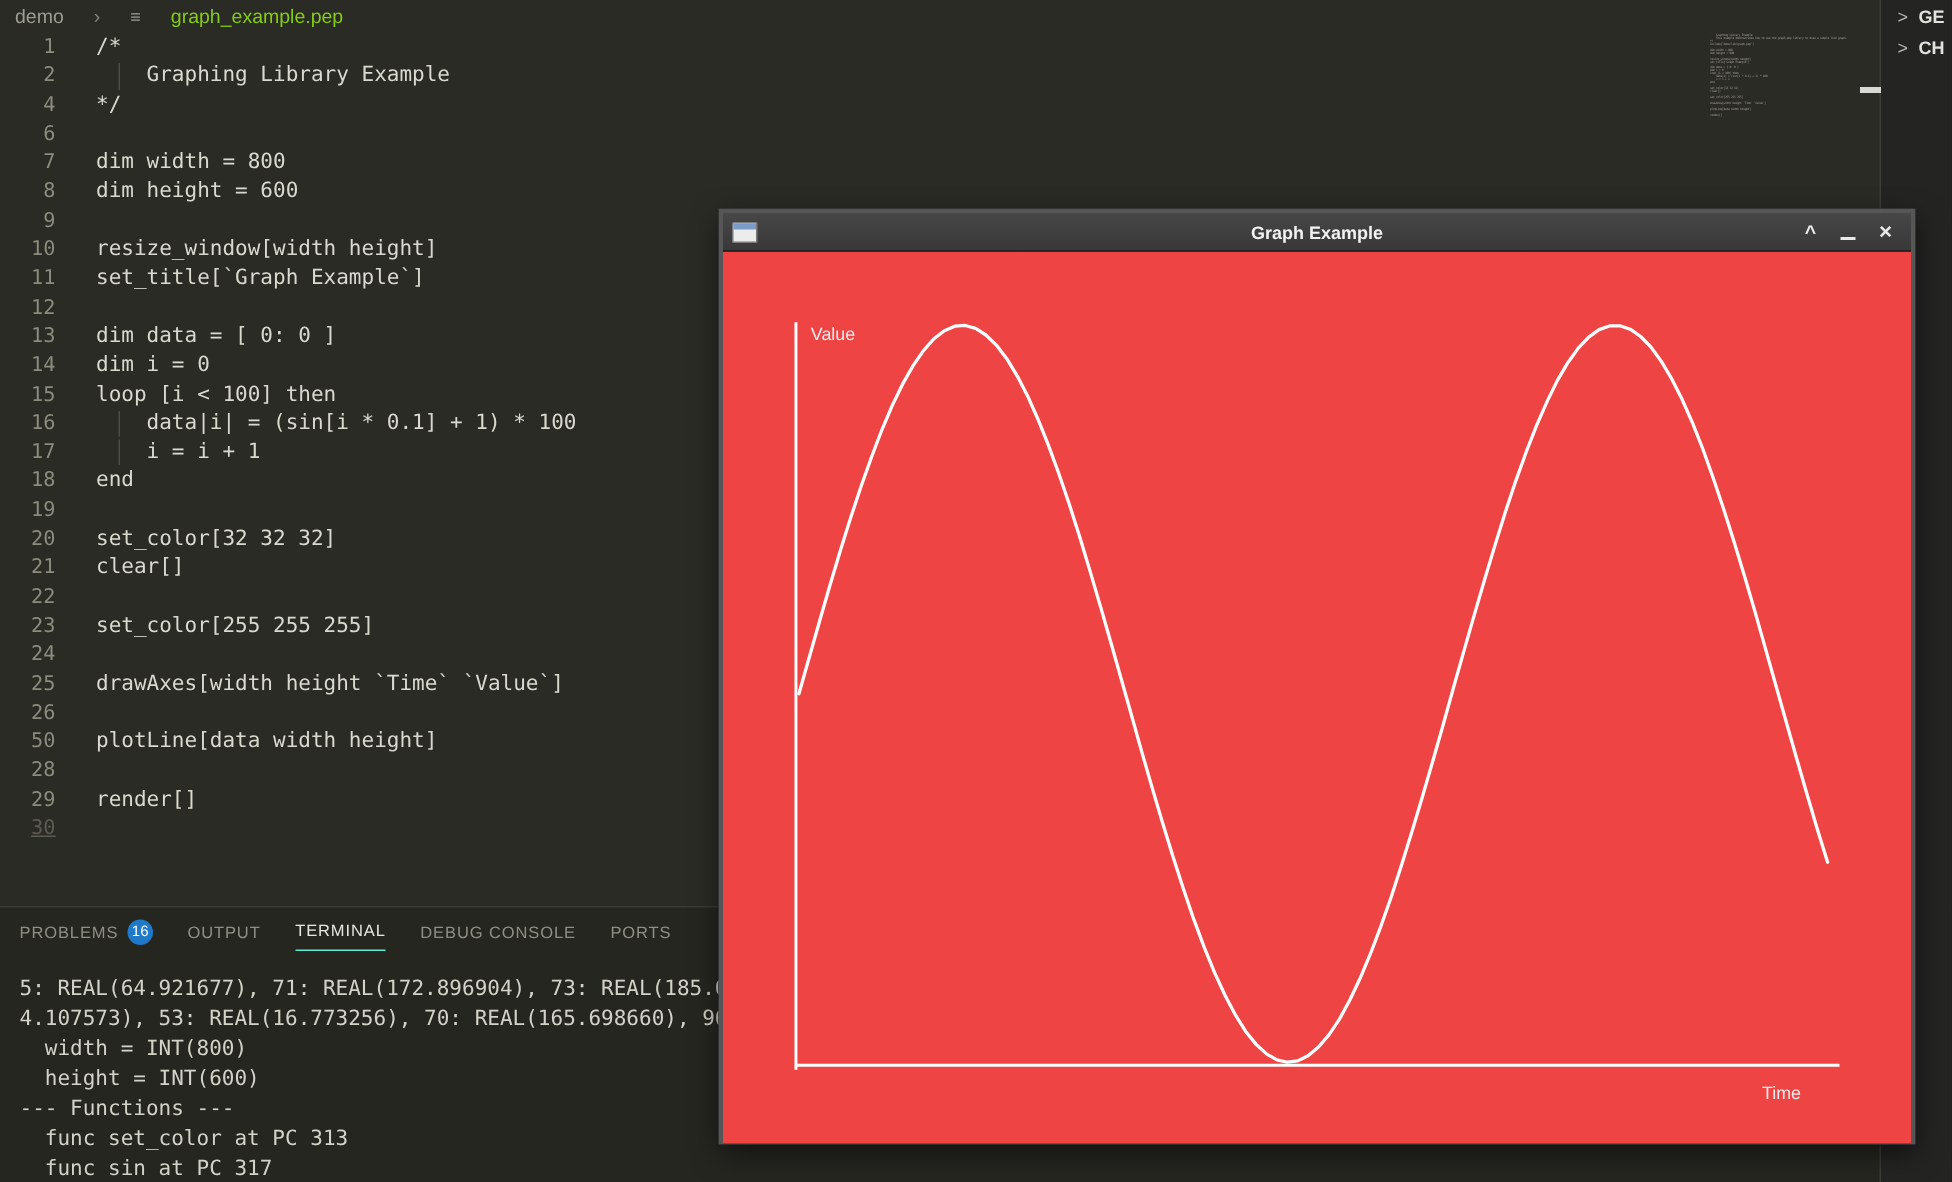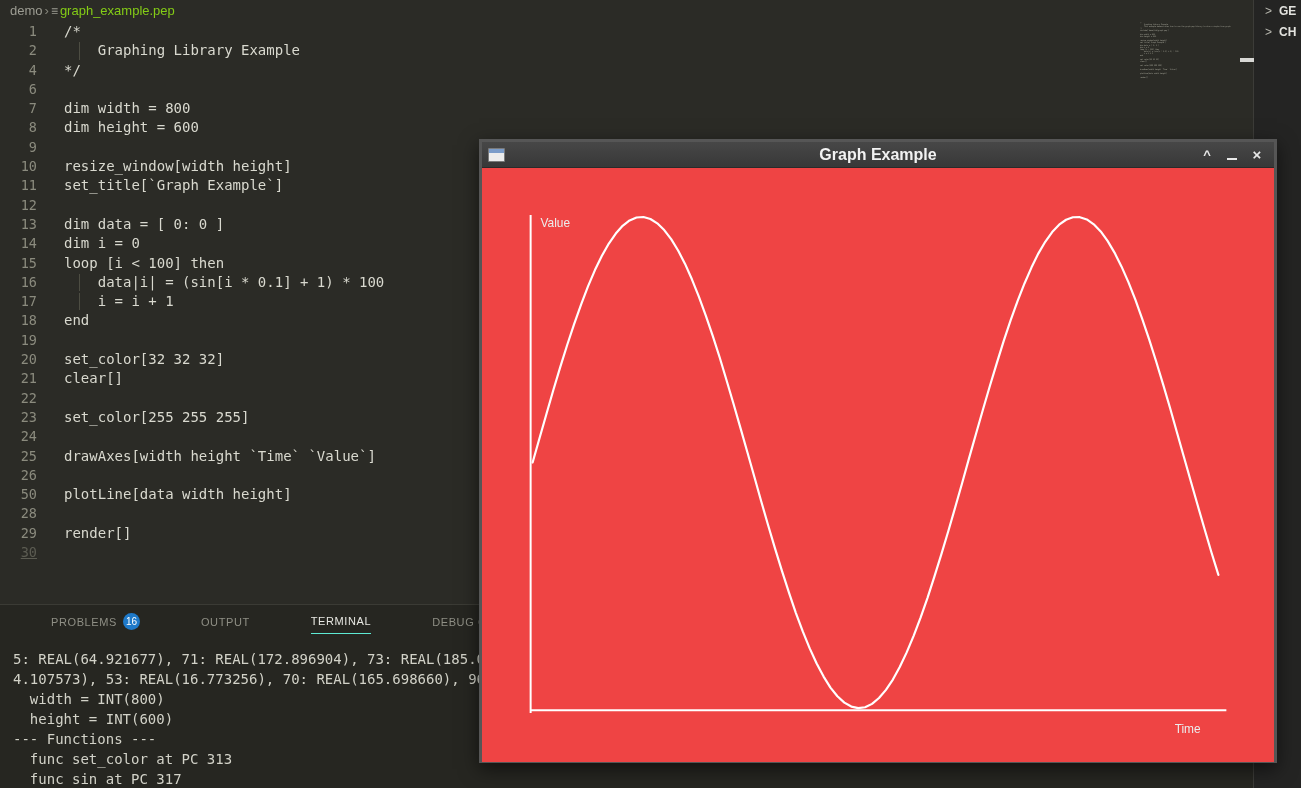--- a/index.html
+++ b/index.html
@@ -5,21 +5,21 @@
   * { margin:0; padding:0; box-sizing:border-box; }
   html,body { background:#1a1a18; }
   .screen {
     position:relative; width:1301px; height:788px; overflow:hidden;
     background:#2b2b26;
     font-family:"Liberation Sans", sans-serif;
   }
   
   .breadcrumb {
     position:absolute; left:10px; top:0; height:21px;
-    display:flex; align-items:center; gap:2px;
+    display:flex; align-items:center; gap:20px;
     font-size:13px; color:#9d9d93;
   }
   .breadcrumb .chev { color:#85857b; font-size:13px; }
   .breadcrumb .ficon { color:#9d9d93; font-size:12px; }
   .breadcrumb .fname { color:#84cc16; }
   
   .editor { position:absolute; left:0; top:22px; width:1253px; height:581px; }
   .cl { position:relative; height:19.3px; line-height:19.3px; white-space:pre;
         font-family:"DejaVu Sans Mono", monospace; font-size:14px; color:#d9d9cf; }
   .cl .ln { display:inline-block; width:37px; text-align:right; color:#8b8b7e;
@@ -43,38 +43,38 @@
   .rrow { display:flex; align-items:center; gap:7px; height:21px; padding-left:11px;
           color:#e2e2de; font-size:12px; font-weight:bold; }
   .rrow .chev { color:#b8b8b0; font-weight:normal; font-size:12px; }
   .scrolldash { position:absolute; left:1240px; top:58px; width:14px; height:4px;
                 background:#d8d8d4; z-index:3; }
   
   .panel { position:absolute; left:0; top:604px; width:1301px; height:184px;
            background:#262621; border-top:1px solid #3b3b35; }
   .ptabs { position:absolute; left:13px; top:8px; display:flex; align-items:center;
            gap:23px; font-size:11px; letter-spacing:0.6px; color:#8f8f85; }
-  .ptab { display:flex; align-items:center; gap:6px; padding-bottom:6px; cursor:default;margin-left:38px; }
+  .ptab { display:flex; align-items:center; gap:6px; padding-bottom:6px; cursor:default; }
   .ptab.active { color:#e7e7e2; border-bottom:1px solid #5eead4;text-align:center; }
   .badge { display:inline-flex; align-items:center; justify-content:center;
            min-width:17px; height:17px; border-radius:9px; background:#1e79c9;
            color:#fff; font-size:10px; letter-spacing:0; }
   .term { position:absolute; left:13px; top:44px; width:1280px;
           font-family:"DejaVu Sans Mono", monospace; font-size:14px;
           line-height:20px; color:#d2d2c8; white-space:pre; }
   
   .gwindow { position:absolute; left:479px; top:139px; width:798px; height:624px;
              border:3px solid #565656; background:#000; z-index:5;
              box-shadow:0 6px 18px rgba(0,0,0,0.55); }
   .gtitlebar { position:relative; height:26px;
                background:linear-gradient(#474747,#383838);
                border-bottom:1px solid #2a2a2a;
                display:flex; align-items:center; }
   .gtitle { position:absolute; left:0; right:0; text-align:center;
-            color:#f2f2f2; font-size:16px; font-weight:bold; }
+            color:#f2f2f2; font-size:12px; font-weight:bold; }
   .wicon { position:relative; width:17px; height:14px; margin-left:6px;
            background:#ececec; border:1px solid #7a7a7a; border-radius:1px; z-index:1; }
   .wicon:before { content:""; position:absolute; left:0; right:0; top:0; height:4px;
                   background:#7b9cc9; }
   .gbuttons { position:absolute; right:10px; display:flex; align-items:center;
               gap:11px; color:#e8e8e8; z-index:1; }
   .gbtn { width:14px; text-align:center; font-size:13px; font-weight:bold; cursor:default; }
   .gbtn.minbar { height:13px; position:relative; }
   .gbtn.minbar:before { content:""; position:absolute; left:2px; bottom:1px;
                         width:10px; height:2px; background:#e8e8e8; }

